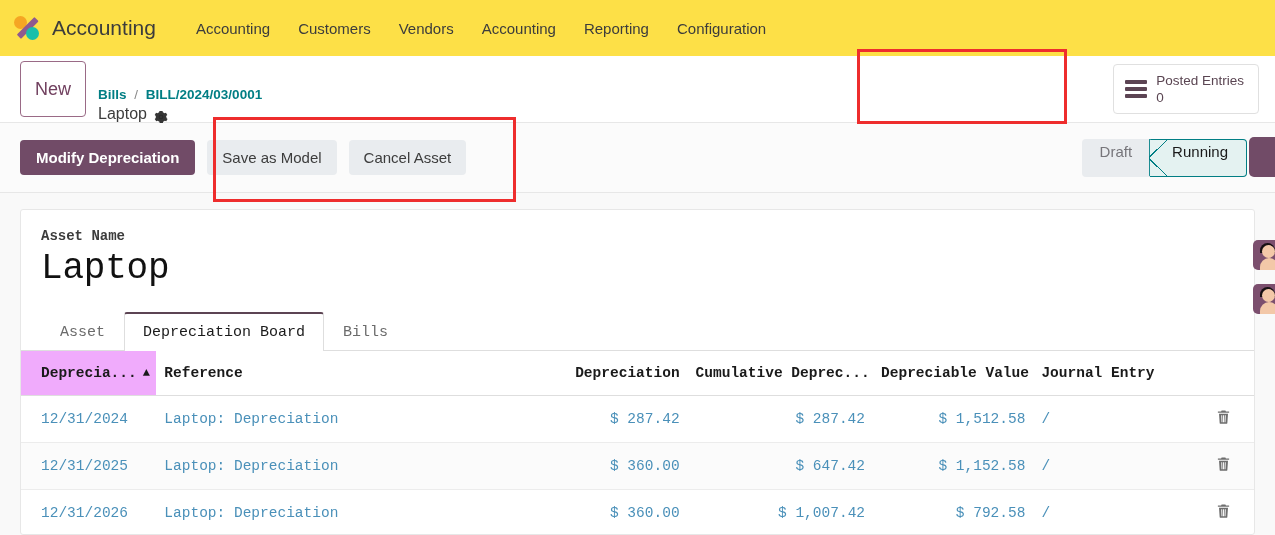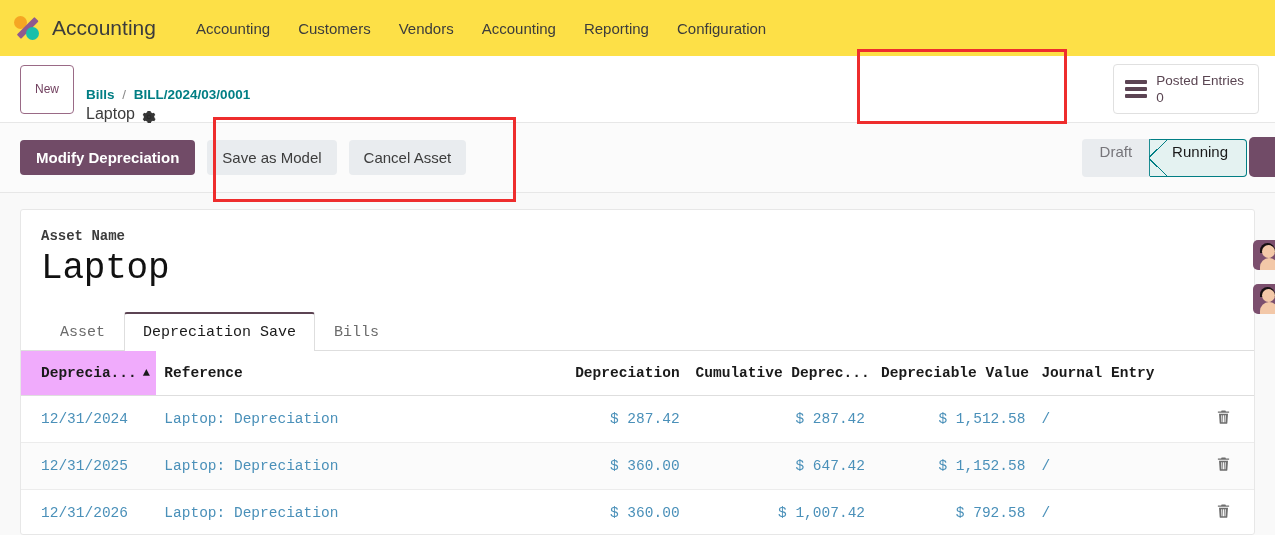--- a/index.html
+++ b/index.html
@@ -80,21 +80,21 @@
     align-items: center;
     padding: 0 16px 0 20px;
     position: relative;
     border-bottom: 1px solid #e7e7e7;
   }
 
   .btn-new {
     border: 1px solid #9a6a86;
     color: #71405f;
     background: #fff;
-    font-size: 12px;
+    font-size: 18px;
     padding: 16px 14px;
     border-radius: 4px;
     cursor: pointer;
     white-space: nowrap;
     line-height: 1.25;
   }
 
   .breadcrumb-wrap { margin-left: 12px; line-height: 1.32; margin-top: 32px; }
   .bc-line1 { font-size: 13.5px; white-space: nowrap; }
   .bc-link {
@@ -479,21 +479,21 @@
 </div>
 
 <div class="sheet-area">
   <div class="sheet">
 
     <div class="field-label">Asset Name</div>
     <div class="field-title">Laptop</div>
 
     <div class="tabs">
       <div class="tab">Asset</div>
-      <div class="tab active">Depreciation Save</div>
+      <div class="tab active">Depreciation Board</div>
       <div class="tab">Bills</div>
     </div>
 
     <table class="board">
       <colgroup>
         <col style="width:135px">
           <col style="width:390px">
           <col style="width:140px">
         <col style="width:185px">
           <col style="width:160px">

